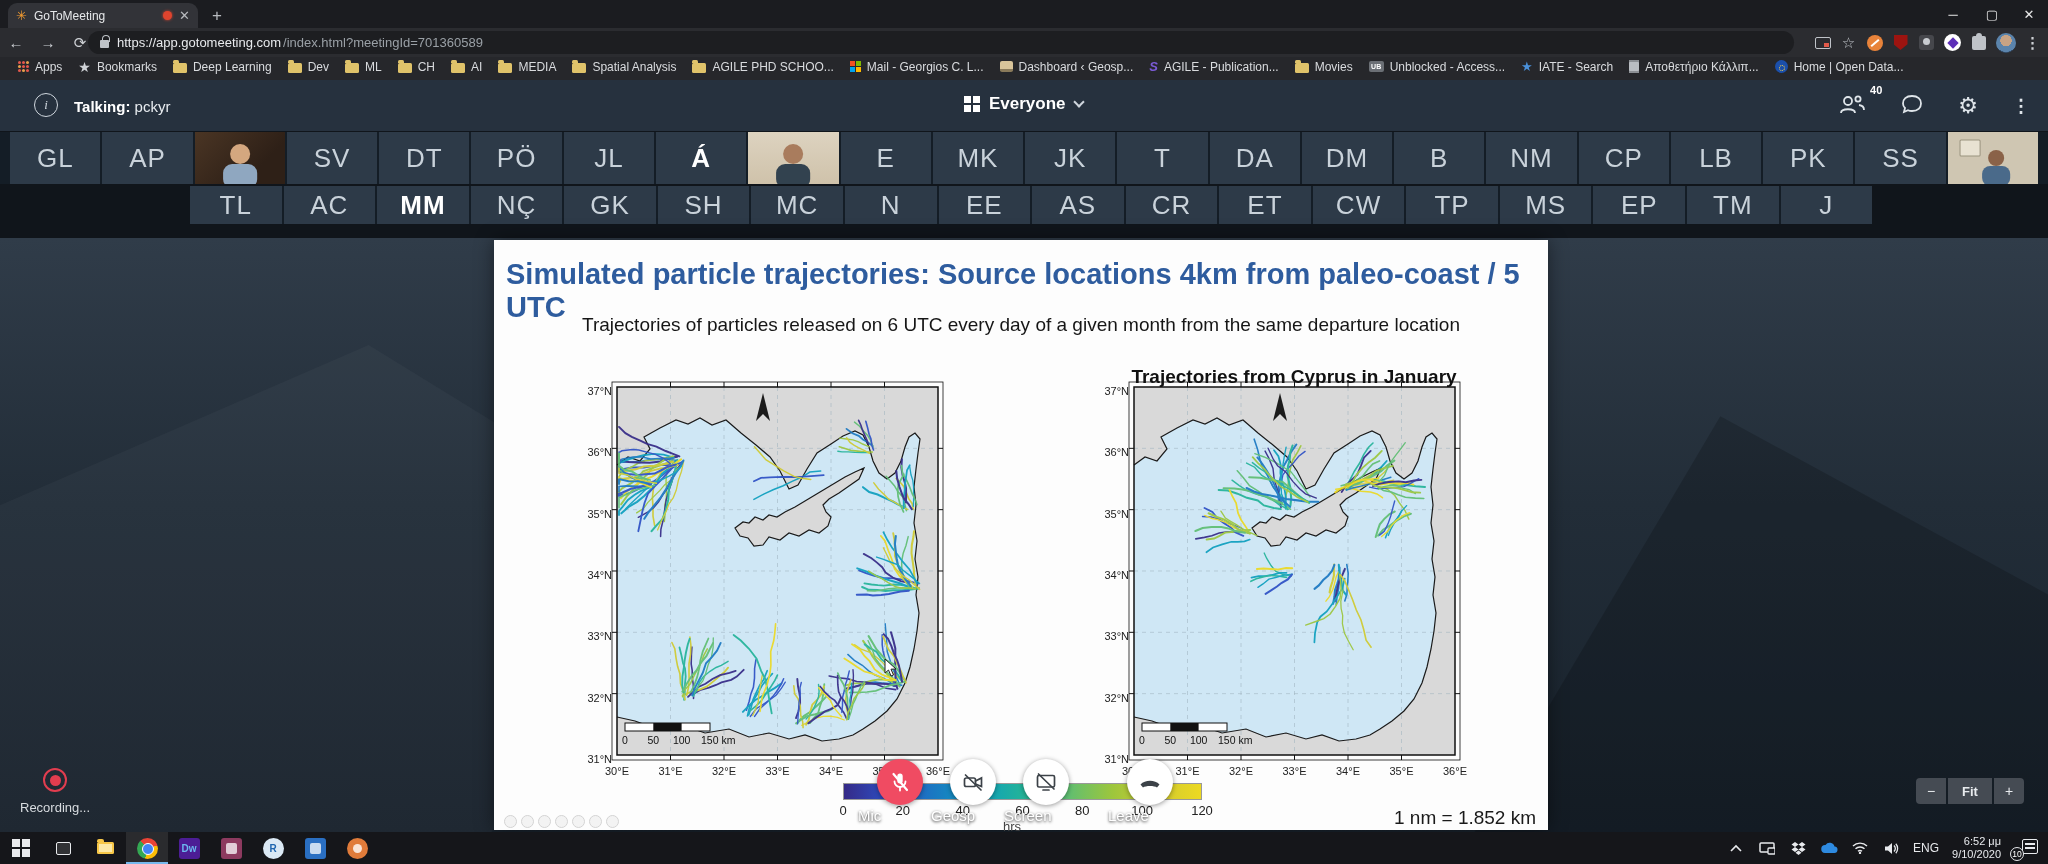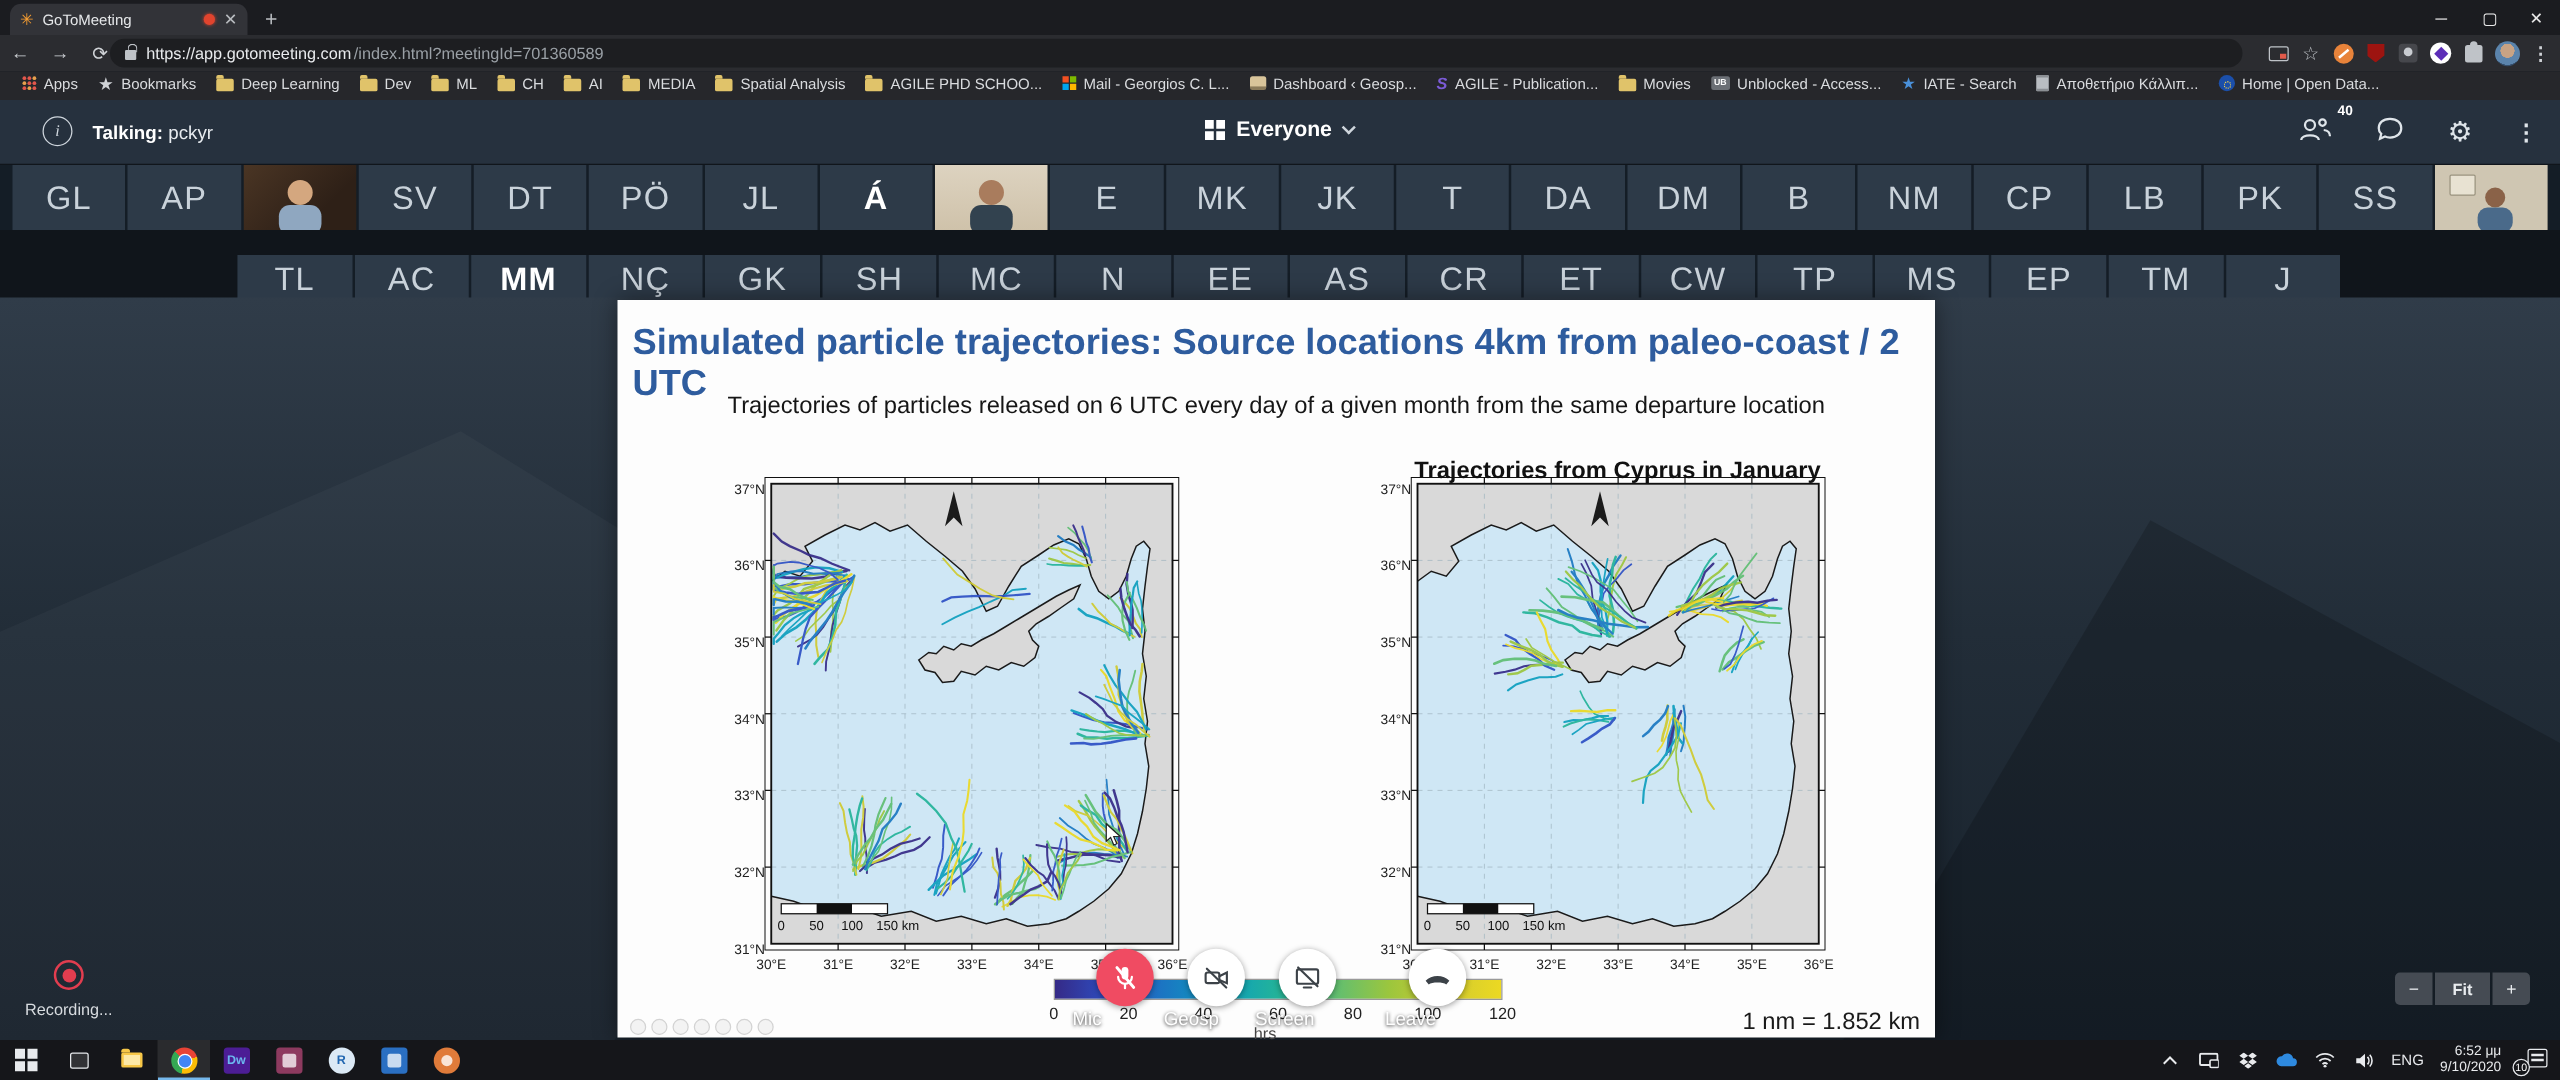--- a/index.html
+++ b/index.html
@@ -70,22 +70,22 @@
   .everyone-label{font-size:17px;font-weight:bold;}
   .chev{width:8px;height:8px;border-right:2px solid #cfd6dd;border-bottom:2px solid #cfd6dd;transform:rotate(45deg);margin-top:-4px;}
   .gtm-right{position:absolute;right:18px;top:0;height:51px;display:flex;align-items:center;gap:34px;}
   .ppl{position:relative;}
   .ppl sup{position:absolute;top:-9px;right:-16px;color:#fff;font-size:11px;font-weight:bold;}
   .gear{color:#dfe5ea;font-size:22px;line-height:1;}
   .kebab2{color:#dfe5ea;font-size:18px;font-weight:bold;}
 
   
   .prow{position:absolute;display:flex;gap:2px;background:#141d26;}
-  #prow1{left:0;top:132px;width:2048px;height:52px;padding:0 10px;}
-  #prow2{left:190px;top:186px;width:1682px;height:38px;margin-top:18px;}
+  #prow1{left:0;top:132px;width:2048px;height:52px;padding:0 10px;justify-content:flex-end;}
+  #prow2{left:190px;top:186px;width:1682px;height:38px;}
   .ptile{flex:1;background:#2d3a48;display:flex;align-items:center;justify-content:center;position:relative;overflow:hidden;}
   .ptile .init{color:#c9d2da;font-size:26px;letter-spacing:1px;}
   .ptile .init.bold{color:#fff;font-weight:bold;}
   .ptile.video.v1{background:linear-gradient(135deg,#4a3524,#2e2017 70%);}
   .ptile.video.v2{background:linear-gradient(180deg,#ddd3c0,#cfc2aa);}
   .ptile.video.v3{background:linear-gradient(180deg,#d6ccb8,#c8bda6);}
 
   
   .stage{position:absolute;left:0;top:238px;width:2048px;height:594px;background:linear-gradient(180deg,#303c49 0%,#222d38 45%,#18222c 100%);}
   .mtn{position:absolute;inset:0;pointer-events:none;}
@@ -456,21 +456,21 @@
         <span class="init">J</span>
       </div>
     </div>
 
   <div class="stage">
     <div class="mtn m1"></div>
       <div class="mtn m2"></div>
     <div class="divider-handle"></div>
 
     <div class="slide">
-      <div class="slide-title">Simulated particle trajectories: Source locations 4km from paleo-coast / 2 UTC</div>
+      <div class="slide-title">Simulated particle trajectories: Source locations 4km from paleo-coast / 5 UTC</div>
       <div class="slide-sub">Trajectories of particles released on 6 UTC every day of a given month from the same departure location</div>
 
       <div class="map-title" style="left:590px">Trajectories from Cyprus in January</div>
       <div class="map-svg" id="map0" style="left:78px"><svg width="400" height="408" viewBox="0 0 400 408">
             <g transform="translate(45,10)">
               <rect x="0" y="0" width="321" height="368" fill="#cfe7f5"></rect>
               <path d="M0,78 L11,70 L23,74 L33,62 L27,50 L43,41 L59,33 L71,37 L83,31 L95,38 L109,33 L124,46 L139,58 L153,70 L163,84 L172,102 L181,98 L190,82 L200,66 L214,57 L226,49 L238,44 L246,48 L252,60 L256,74 L262,86 L270,92 L278,86 L284,74 L288,60 L292,50 L298,46 L303,52 L301,66 L299,82 L297,100 L299,118 L297,136 L300,154 L298,172 L301,190 L299,208 L302,226 L300,244 L297,262 L293,280 L288,296 L280,312 L270,324 L258,334 L246,342 L236,348 L222,352 L205,354 L188,348 L172,352 L152,346 L132,350 L112,342 L88,346 L65,338 L40,342 L18,334 L0,330 L0,368 L321,368 L321,0 L0,0 Z" fill="#d9d9d9"></path>
               <line x1="53.5" y1="0" x2="53.5" y2="368" stroke="#9fb4bf" stroke-width="0.8" stroke-dasharray="4,4" opacity="0.7"></line>
               <line x1="0" y1="61.33" x2="321" y2="61.33" stroke="#9fb4bf" stroke-width="0.8" stroke-dasharray="4,4" opacity="0.7"></line>
               <line x1="107" y1="0" x2="107" y2="368" stroke="#9fb4bf" stroke-width="0.8" stroke-dasharray="4,4" opacity="0.7"></line>

